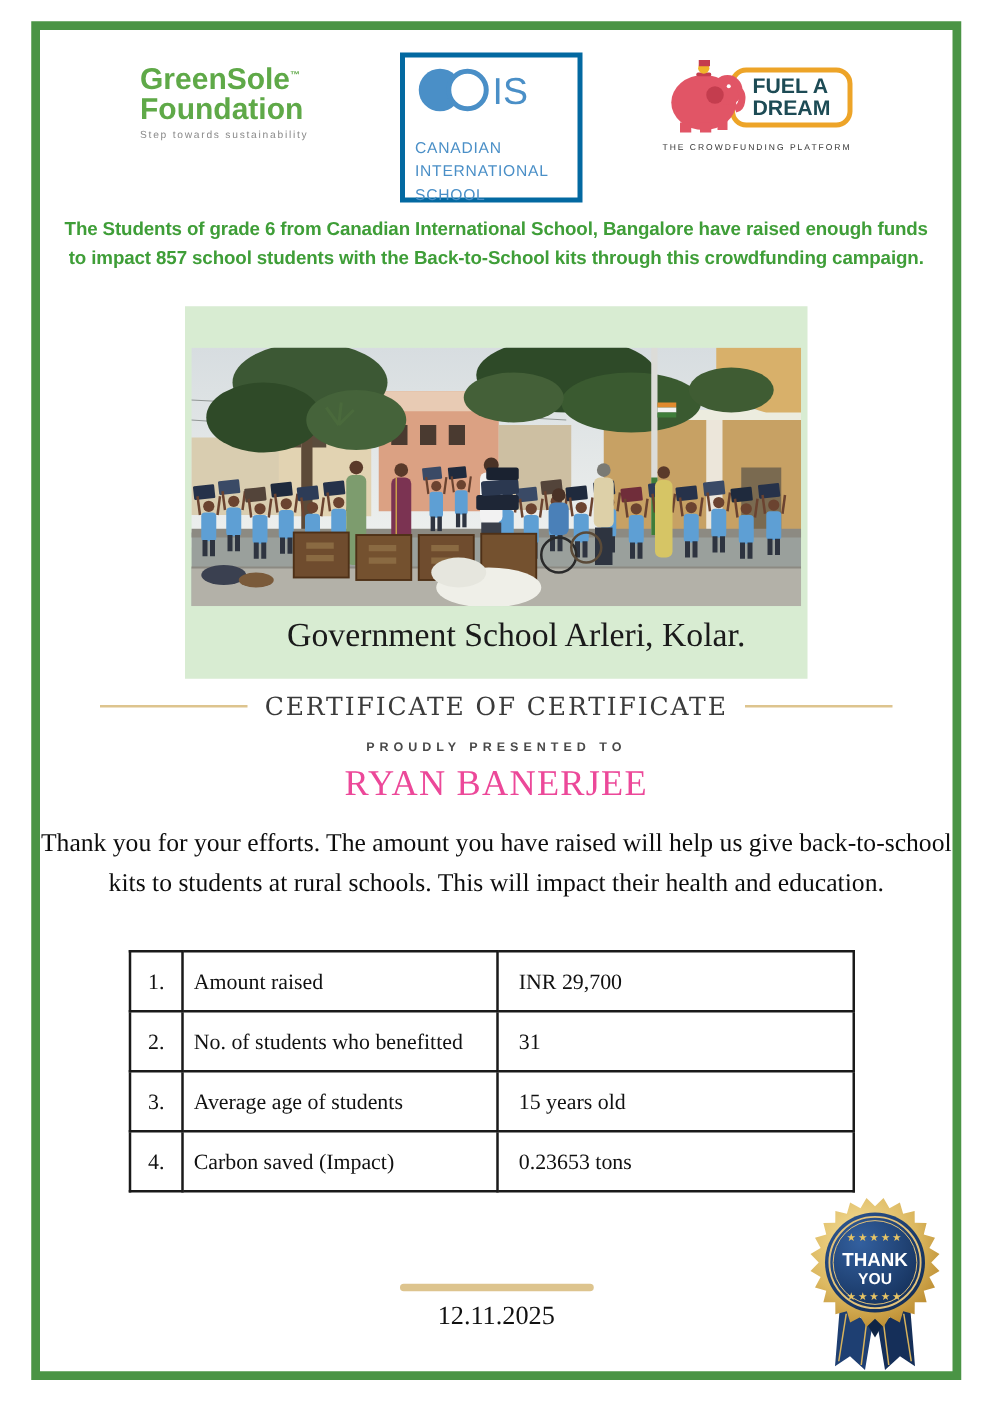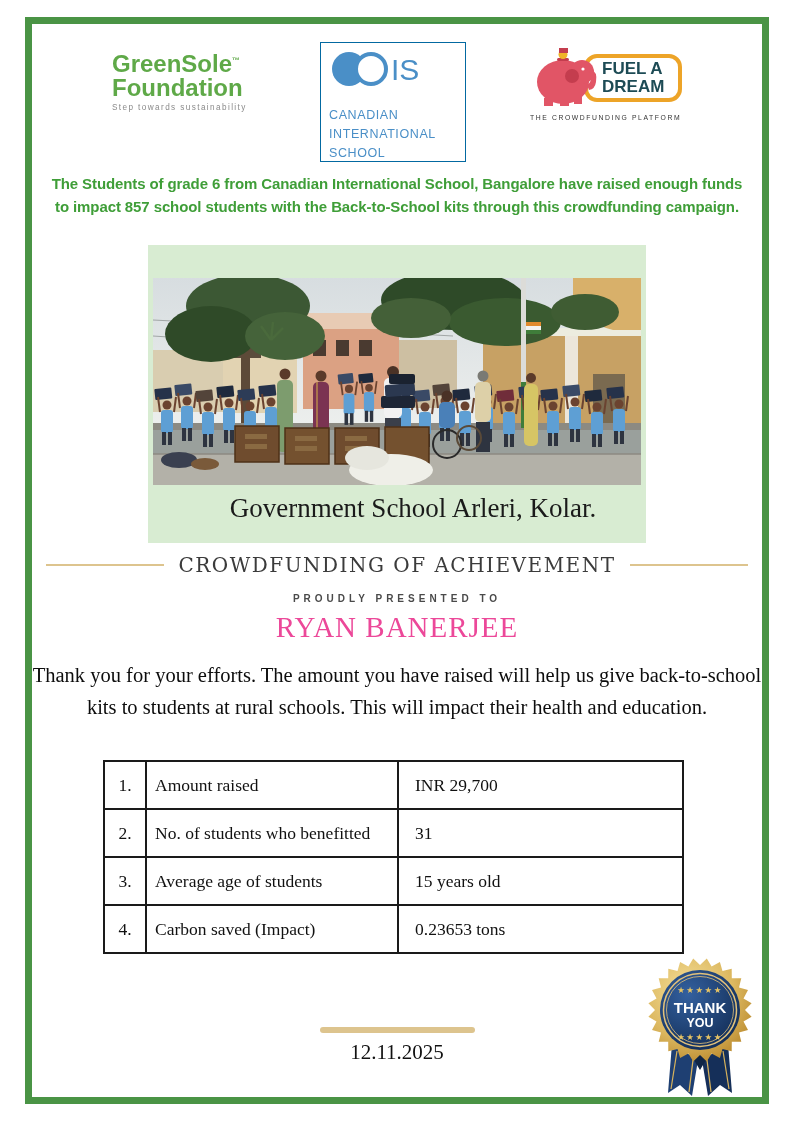--- a/index.html
+++ b/index.html
@@ -16,21 +16,21 @@
   }
 
   
   .logo-greensole { position:absolute; left:112px; top:52px; width:150px; }
   .gs-line1 { font-size:24px; color:#5fa948; font-weight:600; letter-spacing:0; line-height:1.0; }
   .gs-tm { font-size:8px; vertical-align:super; color:#5fa948; }
   .gs-line2 { font-size:24px; color:#5fa948; font-weight:600; line-height:1.0; }
   .gs-tag { font-size:8.2px; color:#8a8a8a; letter-spacing:1.4px; margin-top:3px; white-space:nowrap; }
 
   .logo-cis { position:absolute; left:320px; top:42px; width:146px; height:120px;
-    background:#fff; border:1px solid #0369a1; padding:5px 8px; }
+    background:#fff; border:4px solid #0369a1; padding:5px 8px; }
   .cis-mark { display:flex; align-items:center; height:42px; }
   .cis-text { margin-top:16px; font-size:12.5px; color:#4a8fc7; letter-spacing:0.6px; line-height:1.5; }
 
   .logo-fad { position:absolute; left:530px; top:46px; width:155px; }
   .fad-tag { font-size:6.8px; color:#333; letter-spacing:1.6px; margin-top:2px; white-space:nowrap; }
 
   
   .intro {
     position:absolute; left:47px; top:172px; width:700px; text-align:center;
     font-size:15px; font-weight:bold; color:#3f9e38; line-height:1.55;
@@ -281,21 +281,21 @@
         <ellipse cx="26" cy="182" rx="18" ry="8" fill="#3a4050"></ellipse>
         <ellipse cx="52" cy="186" rx="14" ry="6" fill="#7a5a3a"></ellipse>
         <circle cx="316" cy="160" r="12" fill="none" stroke="#5a4a38" stroke-width="2"></circle>
       </svg>
     </div>
     <div class="photo-caption">Government School Arleri, Kolar.</div>
   </div>
 
   <div class="heading-row">
     <div class="gold-line"></div>
-    <div class="heading-text">CROWDFUNDING OF ACHIEVEMENT</div>
+    <div class="heading-text">CERTIFICATE OF CERTIFICATE</div>
     <div class="gold-line"></div>
   </div>
 
   <div class="presented">PROUDLY PRESENTED TO</div>
   <div class="recipient">RYAN BANERJEE</div>
   <div class="message">Thank you for your efforts. The amount you have raised will help us give back-to-school kits to students at rural schools. This will impact their health and education.</div>
 
   <table class="impact-table">
     <tbody>
       <tr>

